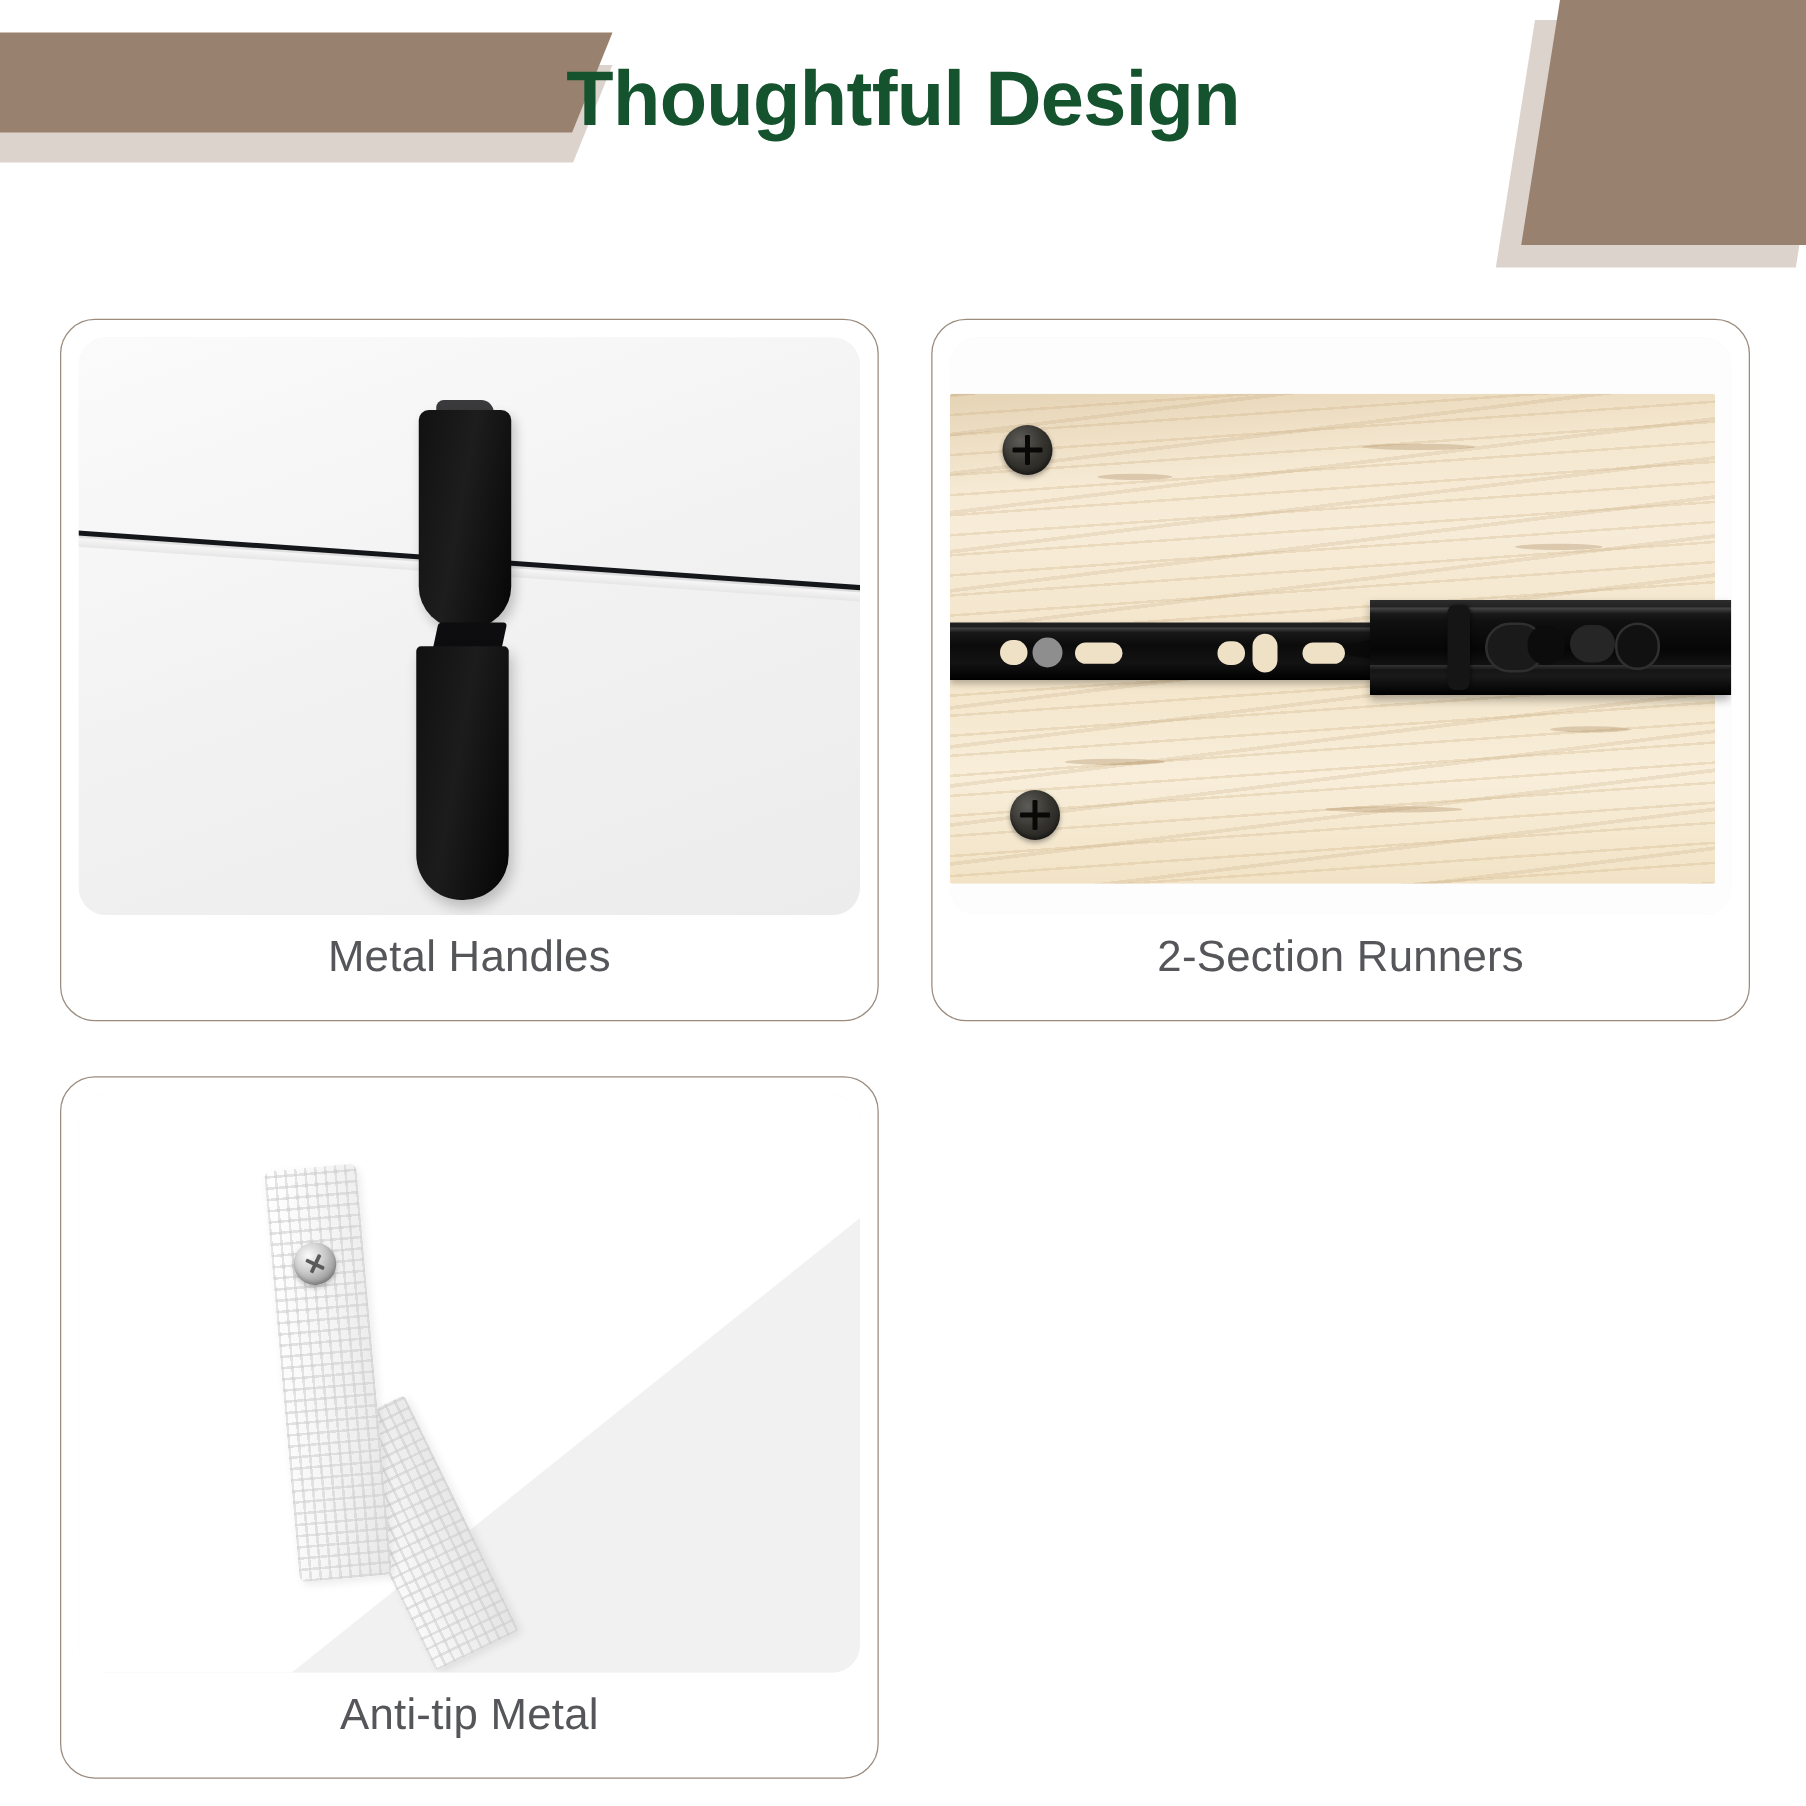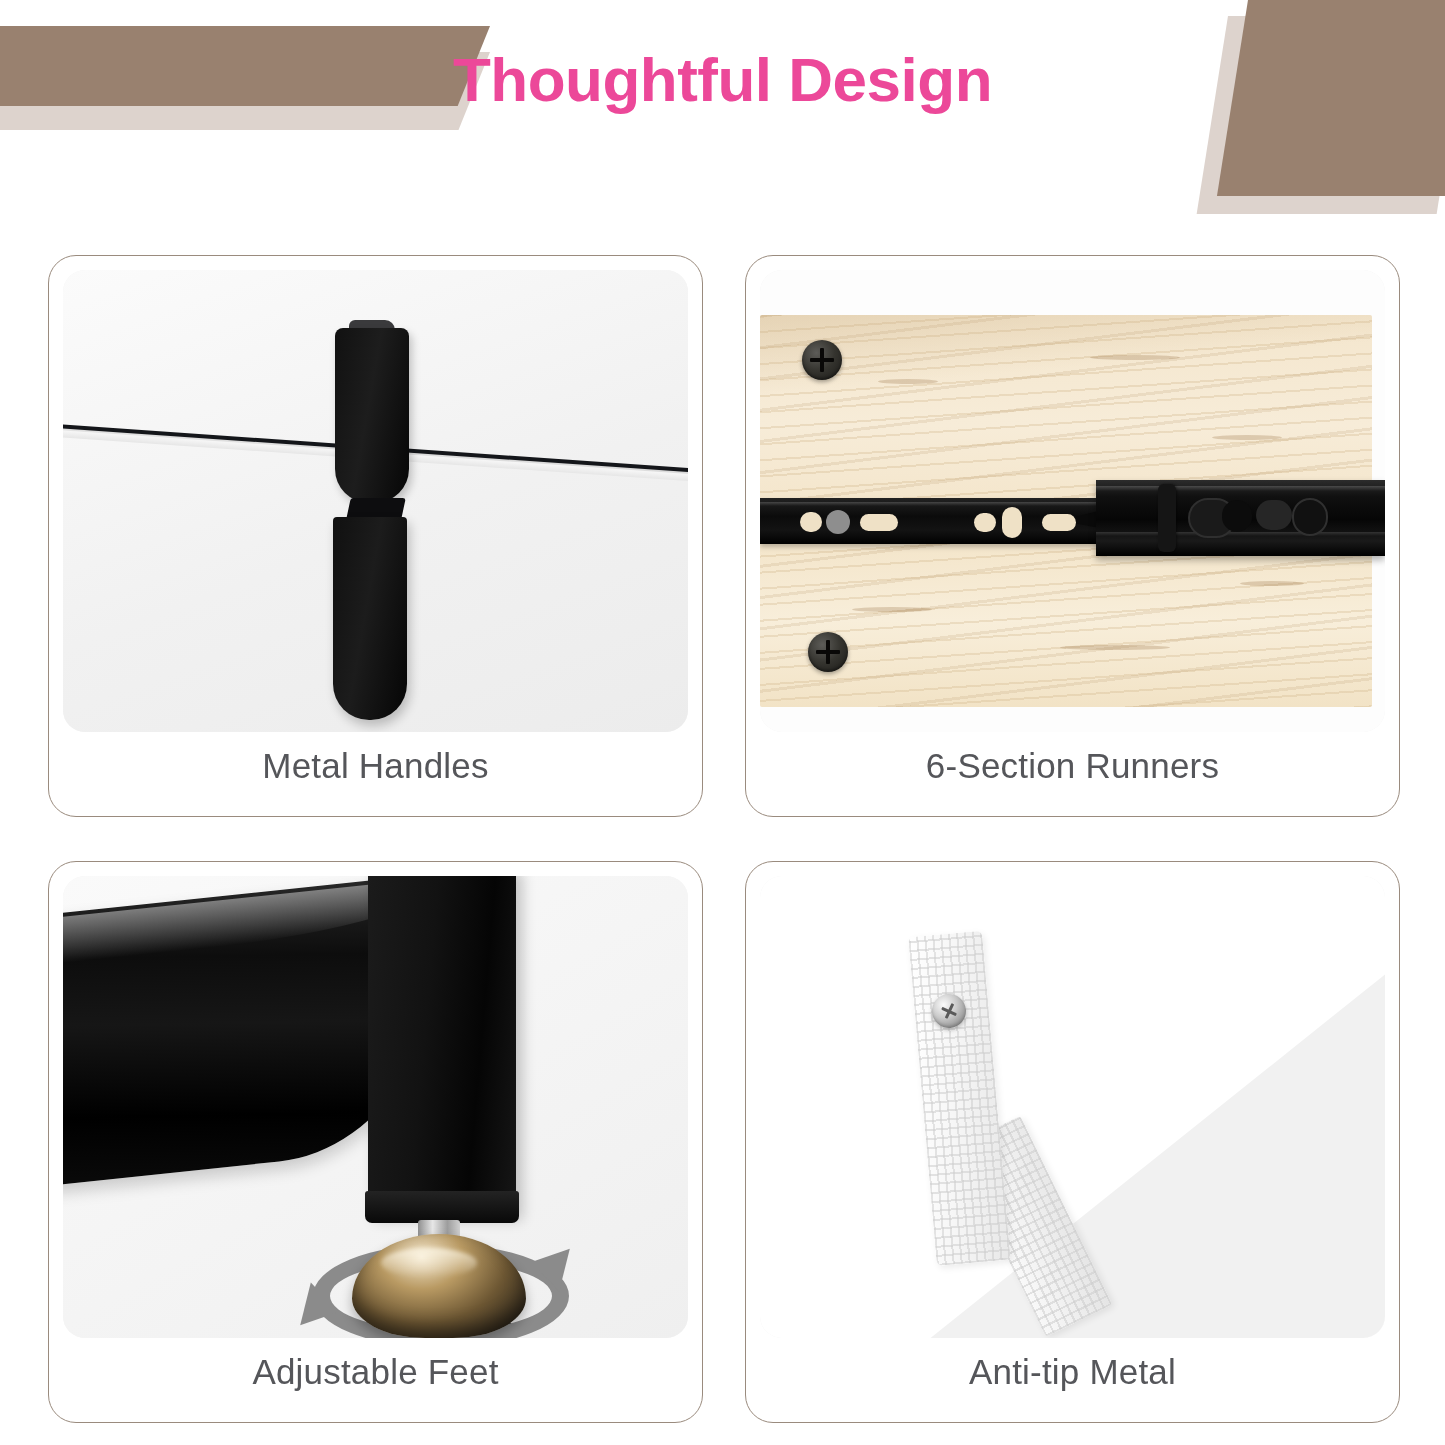--- a/index.html
+++ b/index.html
@@ -38,21 +38,21 @@
     background:#99816f;
     transform:skewX(-9deg);
     transform-origin:top left;
   }
   .page-title{
     position:absolute;left:0;top:44px;width:1445px;
     text-align:center;
     font-size:62px;
     font-weight:bold;
     letter-spacing:-0.5px;
-    color:#ec4899;
+    color:#14532d;
     z-index:5;
   }
 
   
   .grid{
     position:absolute;left:48px;top:255px;
     width:1352px;height:1168px;
     display:grid;
     grid-template-columns:655px 655px;
     grid-template-rows:562px 562px;
@@ -348,40 +348,23 @@
       <div class="rn-rail-thick">
         <div class="rn-ridge" style="left:0;top:6px;width:100%;height:5px;"></div>
         <div class="rn-ridge" style="left:0;top:52px;width:100%;height:4px;background:linear-gradient(180deg,rgba(255,255,255,.14),rgba(255,255,255,0));"></div>
         <div class="rn-hole-dark" style="left:92px;top:18px;width:44px;height:36px;background:#1a1a1a;border:2px solid #2f2f2f;"></div>
         <div class="rn-hole-dark" style="left:126px;top:20px;width:30px;height:32px;background:#0c0c0c;"></div>
         <div class="rn-hole-dark" style="left:160px;top:20px;width:36px;height:30px;background:#262626;"></div>
         <div class="rn-hole-dark" style="left:196px;top:18px;width:32px;height:34px;background:#111;border:2px solid #303030;"></div>
       </div>
       <div class="rn-tab"></div>
     </div>
-    <div class="card-label">6-Section Runners</div>
+    <div class="card-label">2-Section Runners</div>
   </div>
 
-  <div class="card">
-    <div class="card-media">
-      <div class="af-bg"></div>
-      <div class="af-rail"></div>
-      <div class="af-rail-hi"></div>
-      <div class="af-leg"></div>
-      <div class="af-leg-foot"></div>
-      <div class="af-stem"></div>
-      <div class="af-base"></div>
-      <div class="af-ring"></div>
-      <div class="af-dome"></div>
-      <div class="af-dome-hi"></div>
-      <div class="af-arrow-r"></div>
-      <div class="af-arrow-l"></div>
-    </div>
-    <div class="card-label">Adjustable Feet</div>
-  </div>
 
   <div class="card">
     <div class="card-media">
       <div class="at-bg"></div>
       <div class="at-wedge"></div>
       <div class="at-strap2"></div>
       <div class="at-strap"></div>
       <div class="at-screw"></div>
     </div>
     <div class="card-label">Anti-tip Metal</div>

